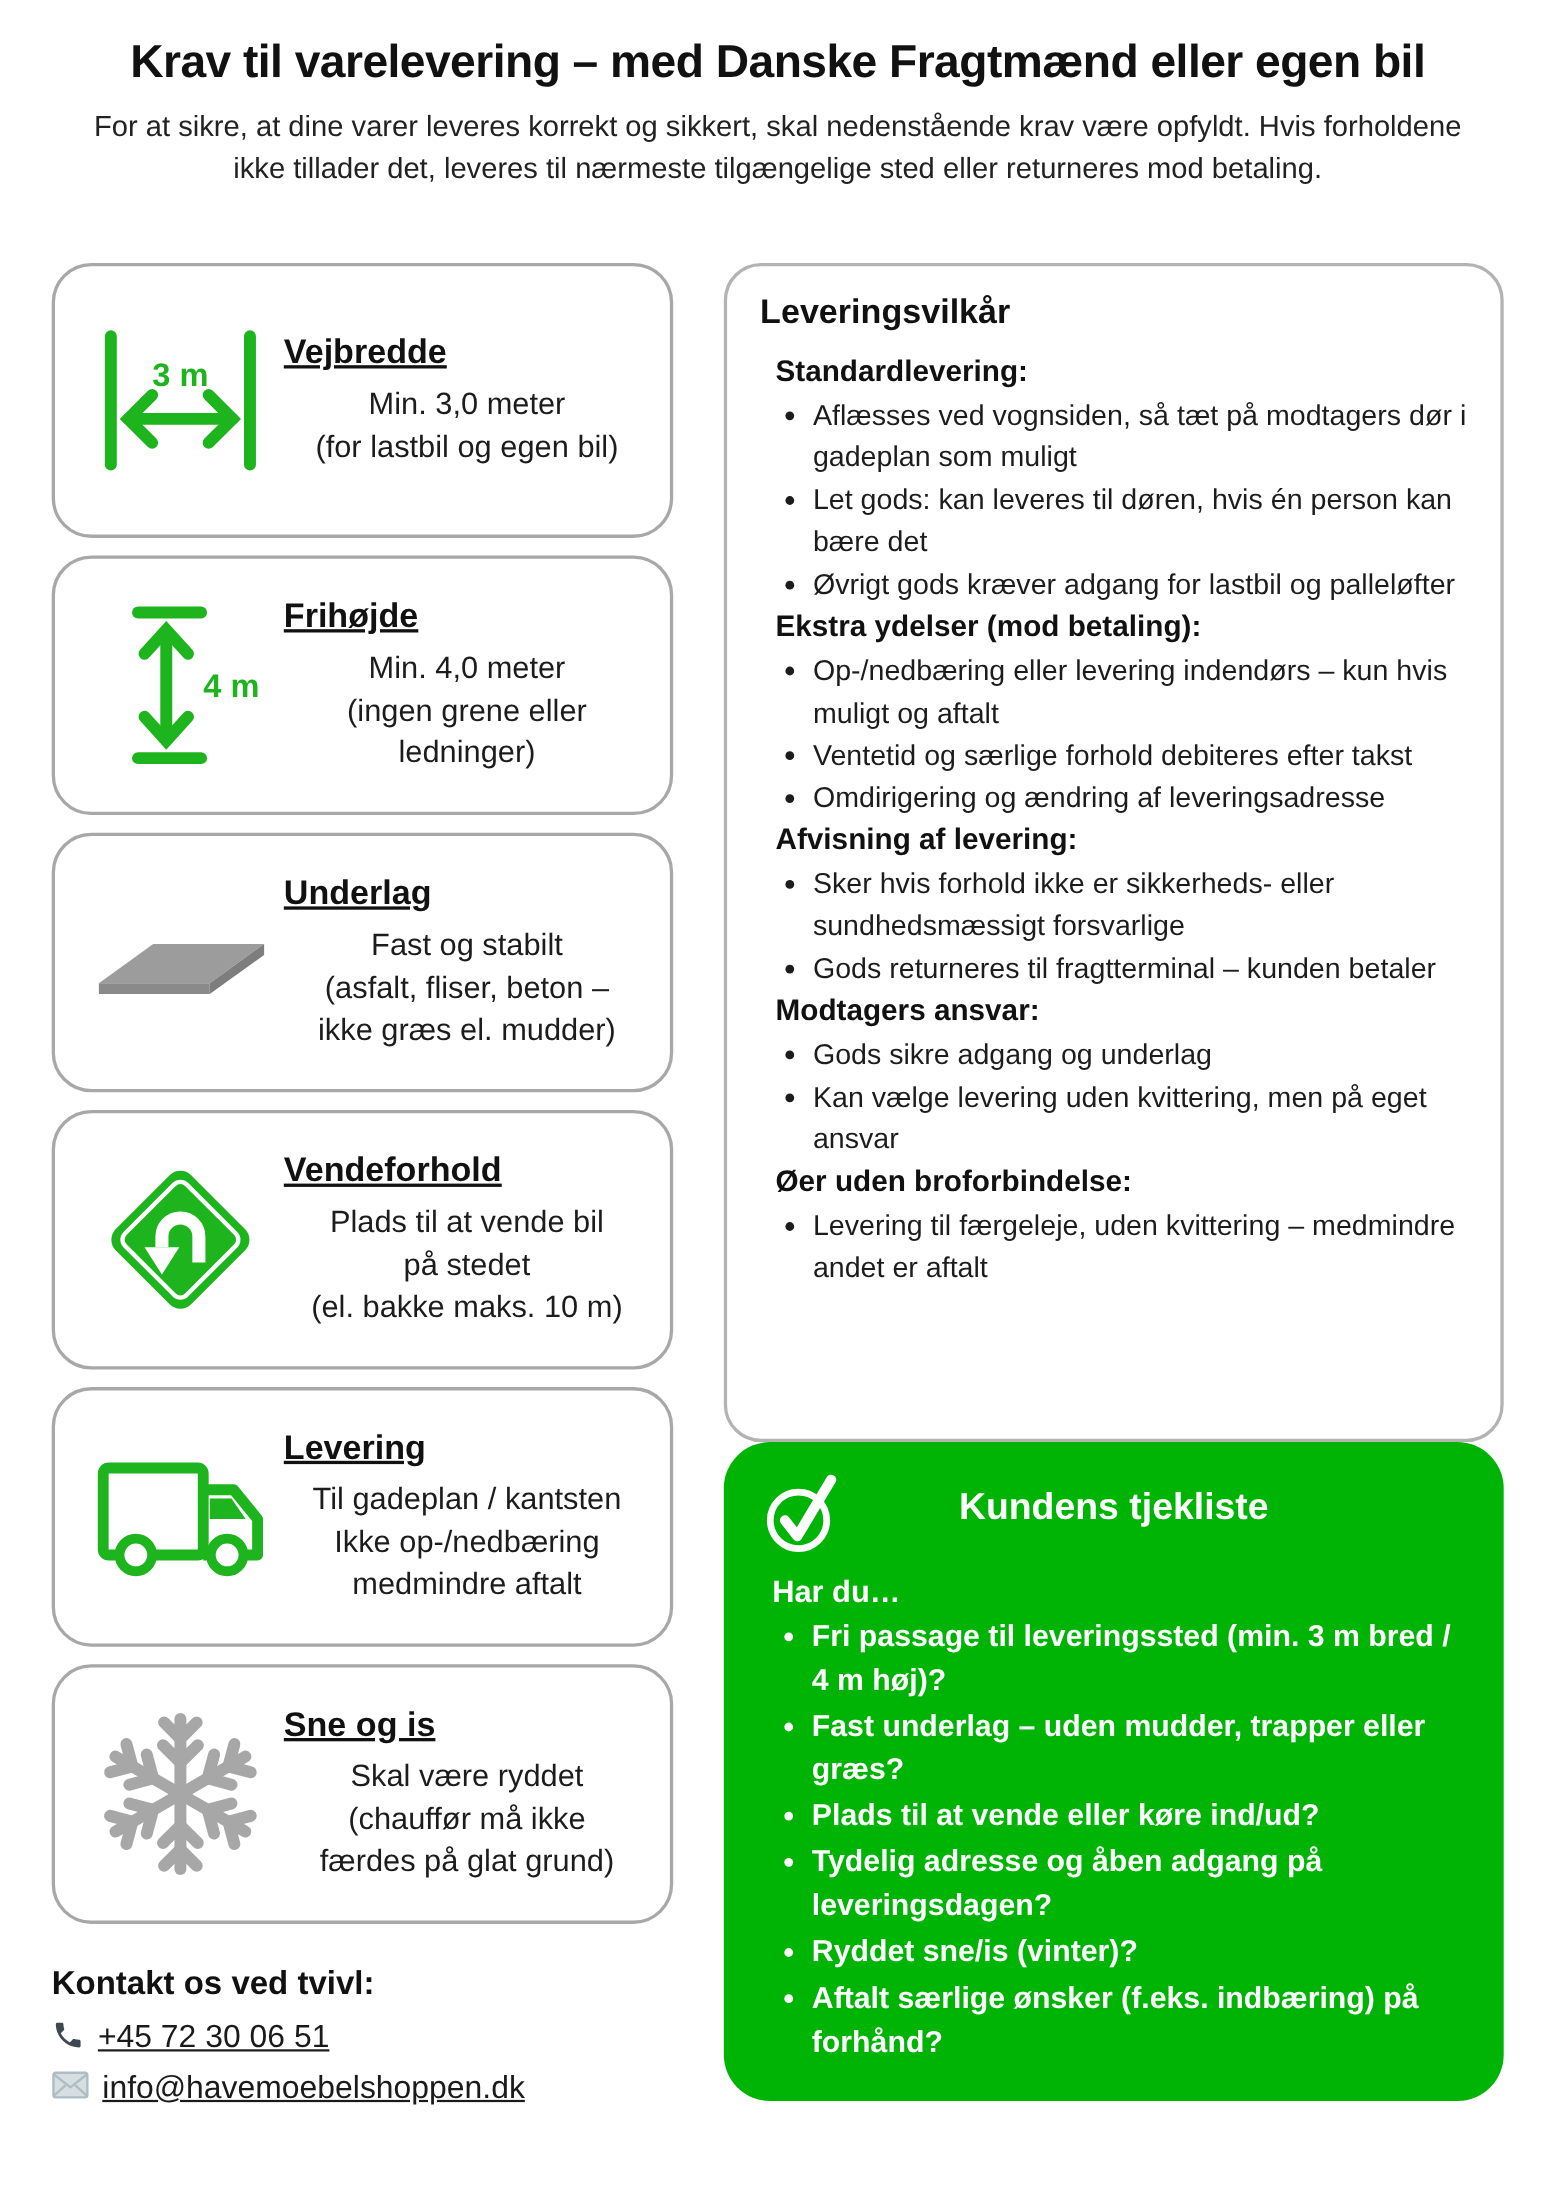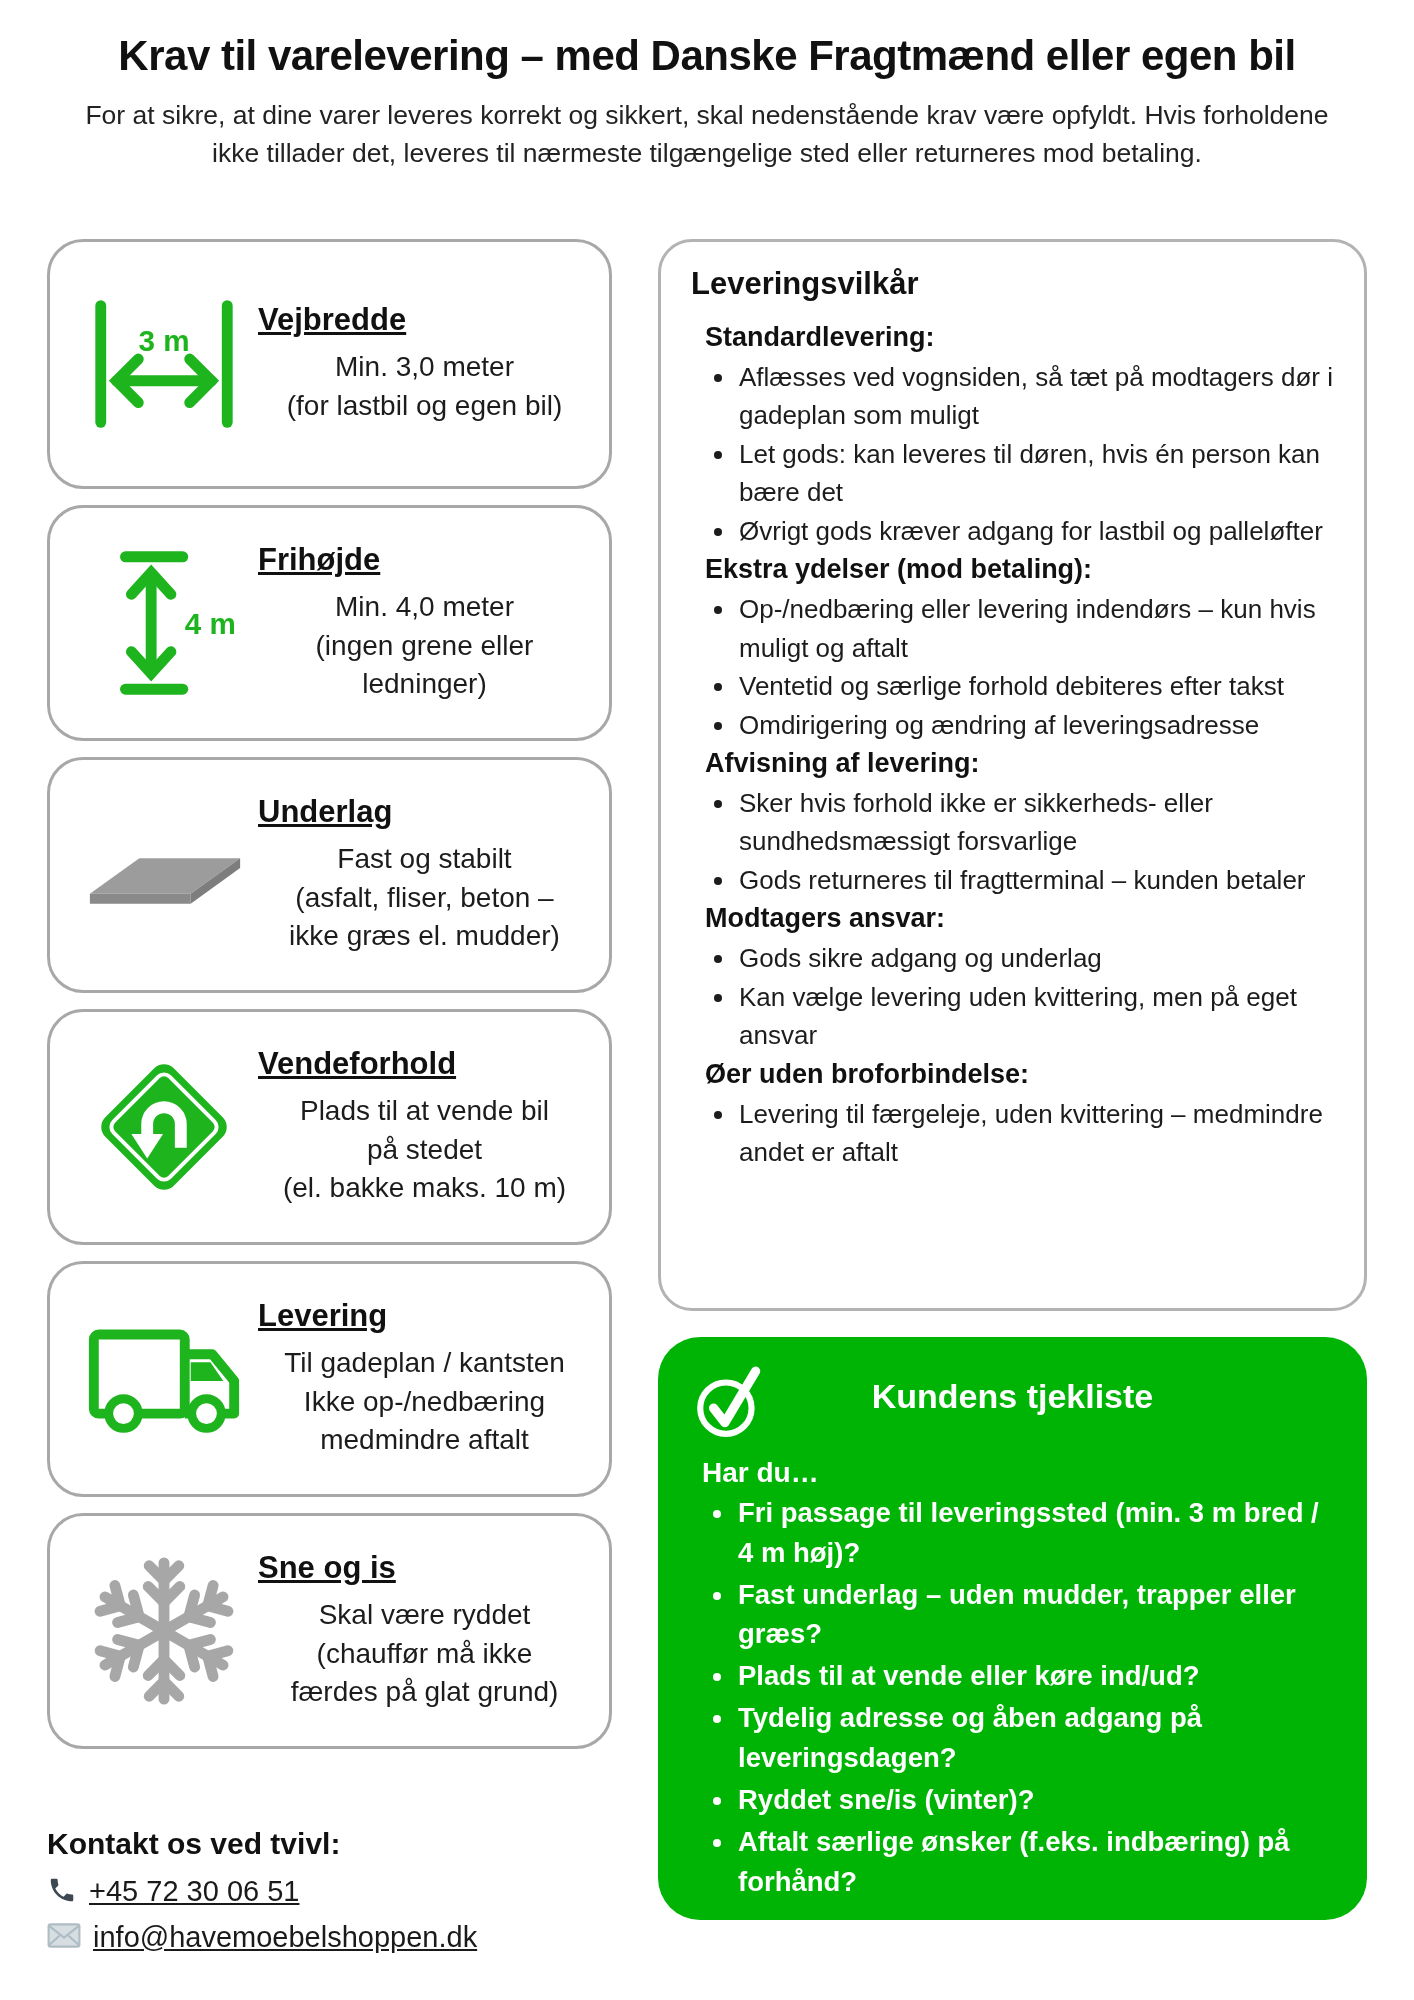--- a/index.html
+++ b/index.html
@@ -55,38 +55,37 @@
     background: #fff;
   }
   .terms-title { margin: 0 0 16px 0; font-size: 31px; font-weight: 800; color: #111; }
   .terms-section { margin-left: 14px; }
   .terms-heading { margin: 0; font-size: 27px; font-weight: 800; line-height: 1.48; color: #111; }
   .terms-box ul { margin: 0; padding-left: 32px; }
   .terms-box li { font-size: 26px; line-height: 1.48; padding-left: 2px; }
 
   
   .check-box {
-    margin-top: 26px;
     background: var(--box-green, #00b406);
     border-radius: 42px;
     box-sizing: border-box;
-    padding: 26px 30px 16px 30px;
+    padding: 26px 30px 32px 30px;
     color: #fff;
     position: relative;
   }
   .check-header { position: relative; height: 78px; }
   .check-icon { position: absolute; left: 6px; top: 0; width: 72px; height: 78px; display: inline-block; }
   .check-title { margin: 0; text-align: center; font-size: 34px; font-weight: 800; color: #fff; padding-top: 14px; }
   .check-intro { margin: 16px 0 4px 14px; font-size: 28px; font-weight: 800; color: #fff; }
   .check-box ul { margin: 0 0 0 14px; padding-left: 34px; }
   .check-box li { font-size: 27.5px; font-weight: 800; line-height: 1.45; padding-left: 2px; margin-bottom: 2px; }
   .check-box li::marker { color: #ffffff; }
 
   
-  .contact { margin-top: 78px; }
+  .contact { margin-top: 38px; }
   .contact-heading { margin: 0 0 14px 0; font-size: 30px; font-weight: 800; color: #111; }
   .contact-row { display: flex; align-items: center; gap: 12px; margin-bottom: 12px; }
   .contact-row a { color: #1a1a1a; font-size: 29px; text-decoration: underline; }
 
   
   .g-stroke { stroke: var(--icon-green, #1eb41e); }
   .g-fill   { fill:   var(--icon-green, #1eb41e); }
   .g-text   { fill:   var(--icon-green, #1eb41e); font-weight: bold; font-size: 30px; font-family: "Liberation Sans", sans-serif; }
 </style>
 </head>

